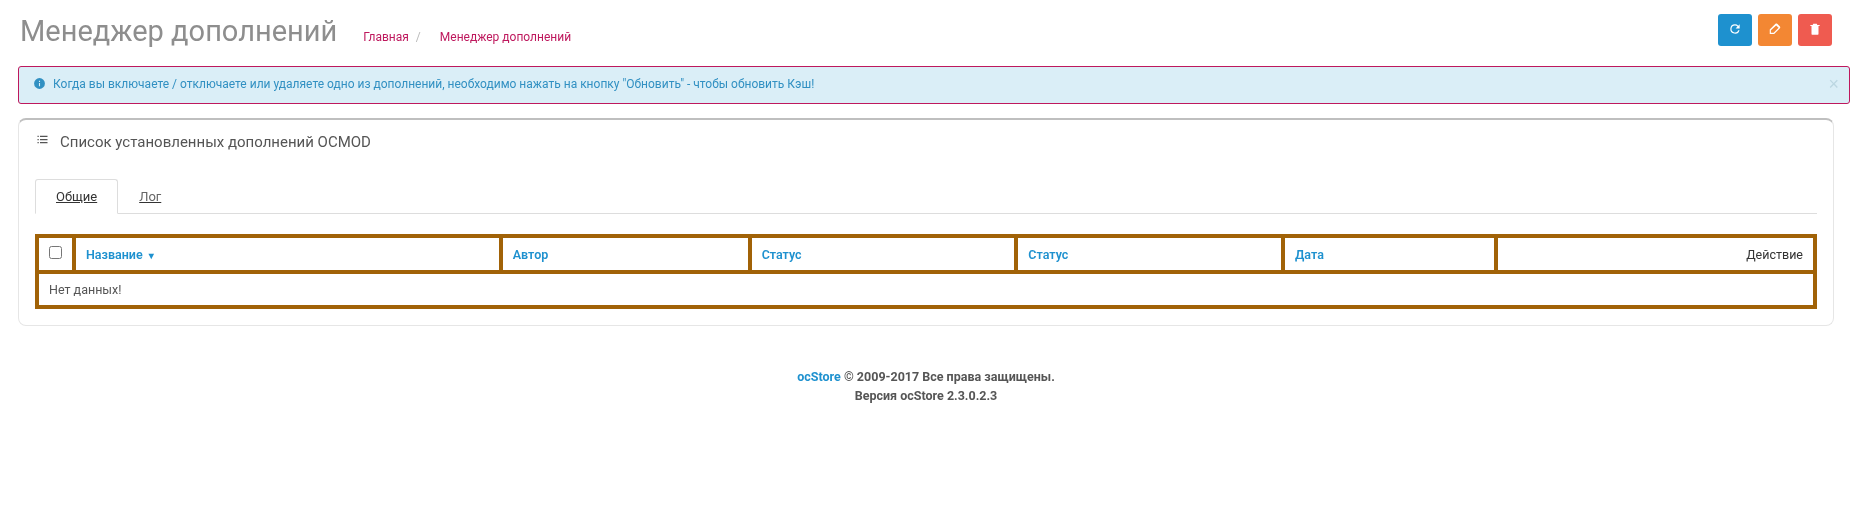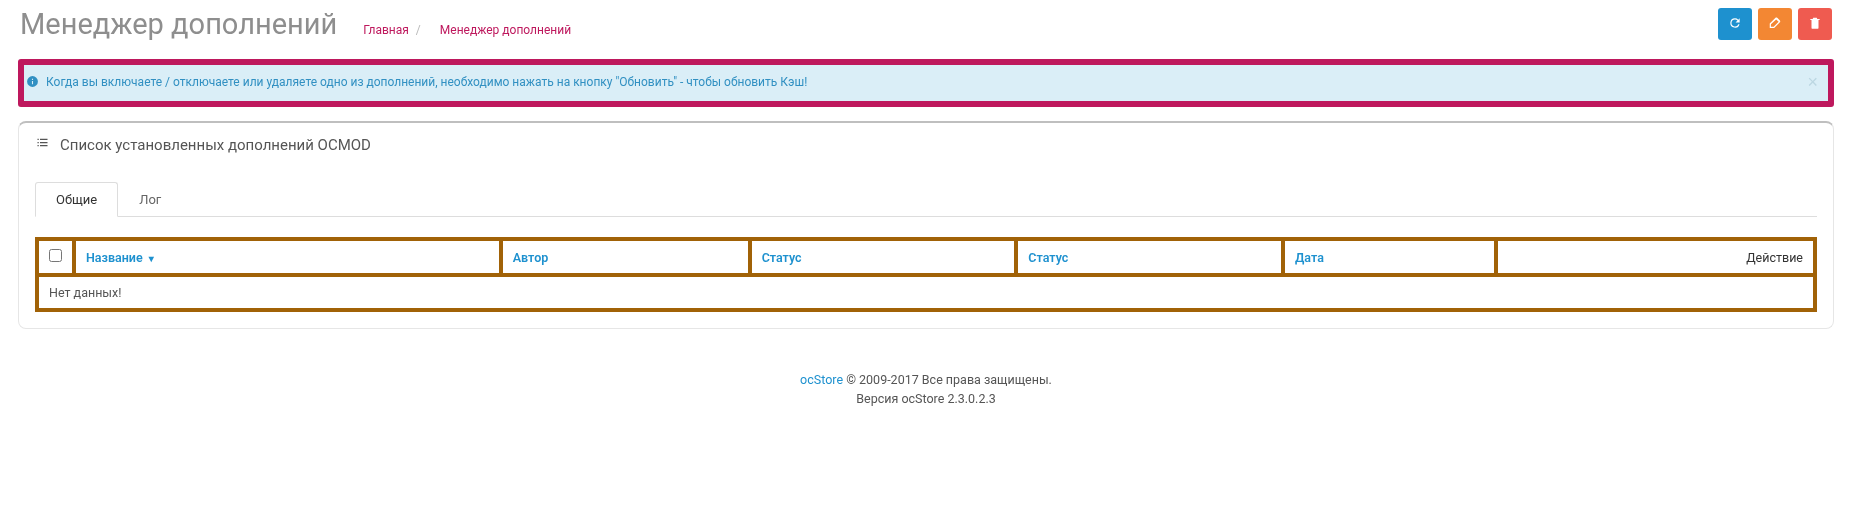--- a/index.html
+++ b/index.html
@@ -5,23 +5,23 @@
   * { box-sizing: border-box; margin: 0; padding: 0; }
   body {
     font-family: -apple-system, BlinkMacSystemFont, "Segoe UI", Roboto, "Helvetica Neue", Arial, sans-serif;
     font-size: 13px;
     color: #333;
     background: #fff;
     width: 1852px;
   }
   .page-header {
     display: flex;
-    align-items: center;
+    align-items: flex-start;
     justify-content: space-between;
-    padding: 7px 20px 8px 20px;
+    padding: 14px 20px 8px 20px;
   }
   .page-header-left {
     display: flex;
     align-items: baseline;
     gap: 14px;
   }
   .page-title {
     font-size: 29px;
     font-weight: 400;
     color: #8e8e8e;
@@ -50,25 +50,25 @@
     border: none;
     color: #fff;
     cursor: pointer;
   }
   .btn-info { background: #1e91cf; }
   .btn-warning { background: #f38733; }
   .btn-danger { background: #ef5b50; }
   .btn svg { width: 14px; height: 14px; fill: #fff; }
 
   .alert {
-    margin: 10px 18px 14px 18px;
+    margin: 10px 2px 14px 18px;
     background: #daeef7;
-    border: 6px solid #be185d;
+    border: 1px solid #be185d;
     color: #3190c2;
-    padding: 10px 2px;
+    padding: 10px 14px;
     border-radius: 3px;
     position: relative;
     font-size: 12px;
   }
   .alert .close {
     position: absolute;
     right: 10px;
     top: 8px;
     background: none;
     border: none;
@@ -102,20 +102,21 @@
     padding: 16px;
   }
   .nav-tabs {
     display: flex;
     list-style: none;
     border-bottom: 1px solid #ddd;
     margin-bottom: 20px;
   }
   .nav-tabs li {
     margin-bottom: -1px;
+    text-decoration: underline;
   }
   .nav-tabs li a {
     display: block;
     padding: 9px 20px;
     color: #666;
     text-decoration: none;
     font-size: 13px;
     border: 1px solid transparent;
     border-radius: 3px 3px 0 0;
     cursor: pointer;
@@ -162,20 +163,21 @@
     text-align: right;
     color: #555;
     font-size: 12.5px;
     margin-top: 14px;
   }
   .footer {
     text-align: center;
     padding: 28px 0 18px 0;
     font-size: 12.5px;
     color: #555;
+    font-weight: bold;
   }
   .footer a { color: #1e91cf; text-decoration: none; }
   .footer div { line-height: 1.5; }
 </style>
 </head>
 <body>
 
 <div class="page-header">
   <div class="page-header-left">
     <h1 class="page-title">Менеджер дополнений</h1>

